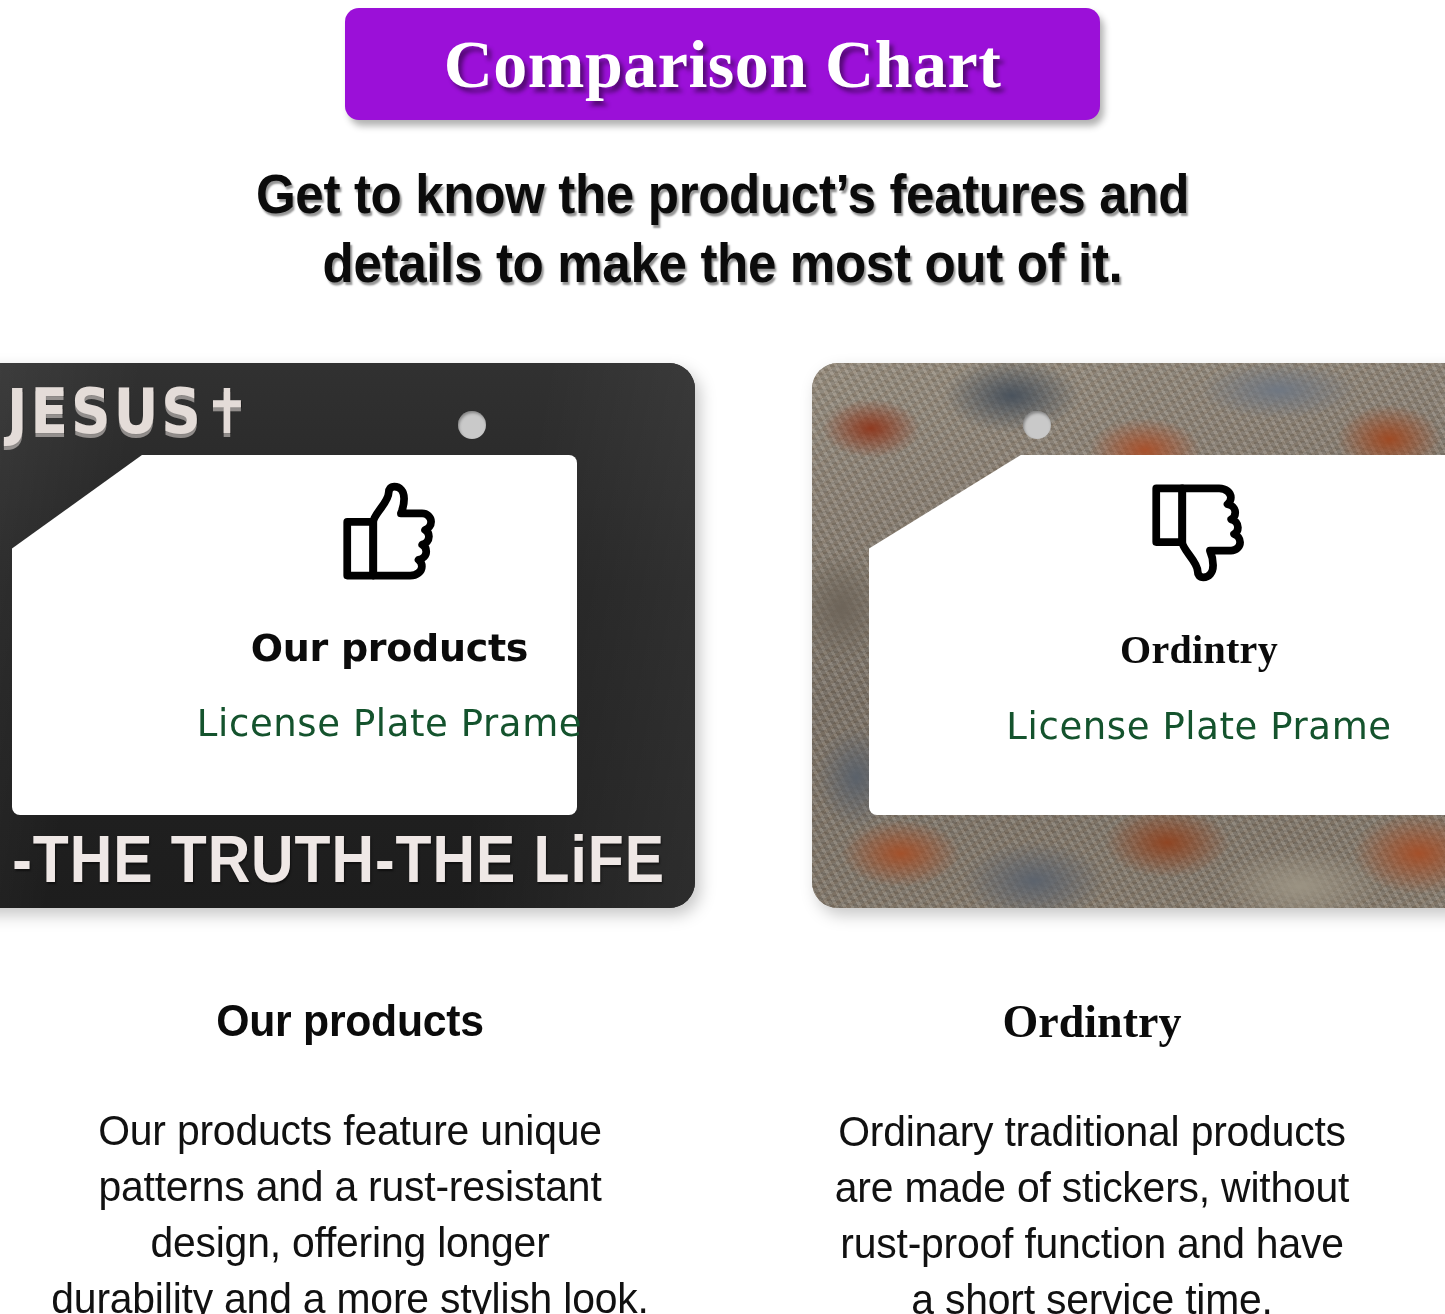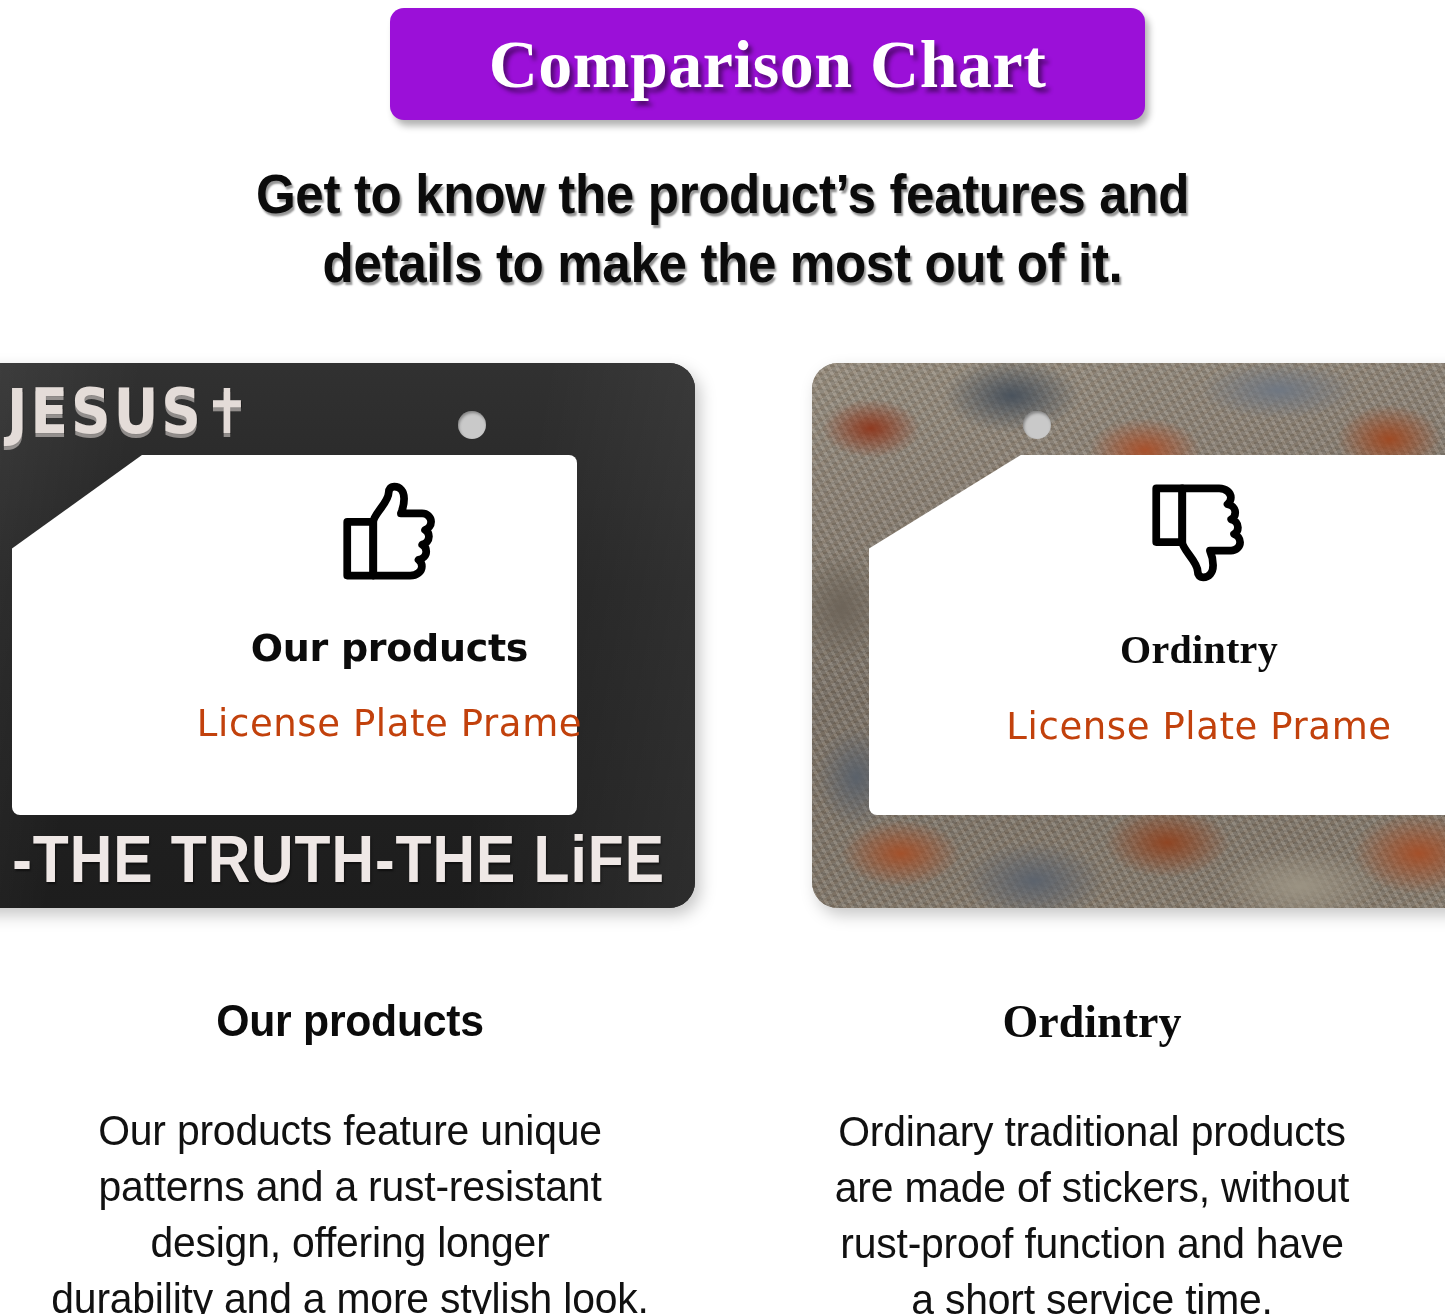--- a/index.html
+++ b/index.html
@@ -25,21 +25,20 @@
     left: 345px;
     top: 8px;
     width: 755px;
     height: 112px;
     background: #9b10d8;
     border-radius: 14px;
     display: flex;
     align-items: center;
     justify-content: center;
     box-shadow: 4px 6px 7px rgba(0,0,0,0.30);
-    margin-left: 45px;
   }
   .title-text {
     font-family: "Liberation Serif", serif;
     font-weight: bold;
     font-size: 68px;
     line-height: 1;
     color: #ffffff;
     letter-spacing: 0.5px;
     text-shadow: 4px 5px 4px rgba(0,0,0,0.45);
     white-space: nowrap;
@@ -197,21 +196,21 @@
     font-weight: bold;
     font-size: 40px;
     color: #0b0b0b;
     letter-spacing: 0.3px;
   }
   .sub-line {
     margin-top: 32px;
     font-family: "DejaVu Sans", sans-serif;
     font-weight: 400;
     font-size: 37px;
-    color: #c2410c;
+    color: #14532d;
     letter-spacing: 0.6px;
     white-space: nowrap;
   }
 
   
   .desc-col { position: absolute; top: 995px; width: 680px; text-align: center; }
   .desc-col.left  { left: 10px; }
   .desc-col.right { left: 752px; }
 
   .desc-head-good {

